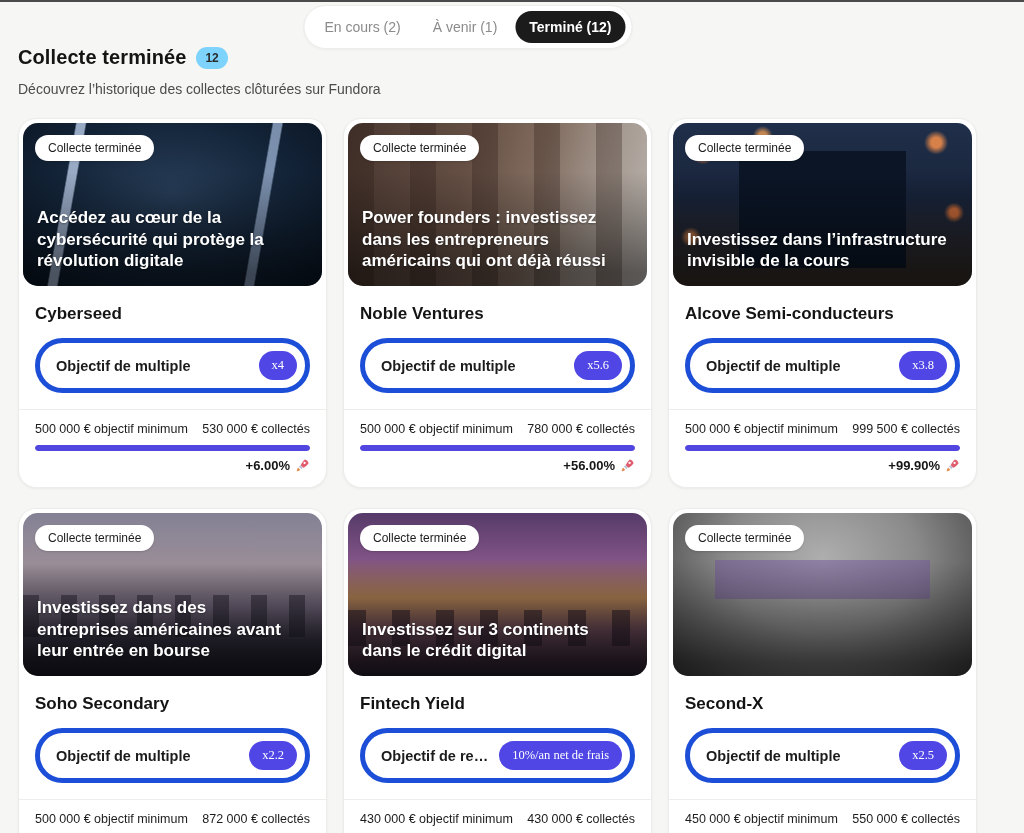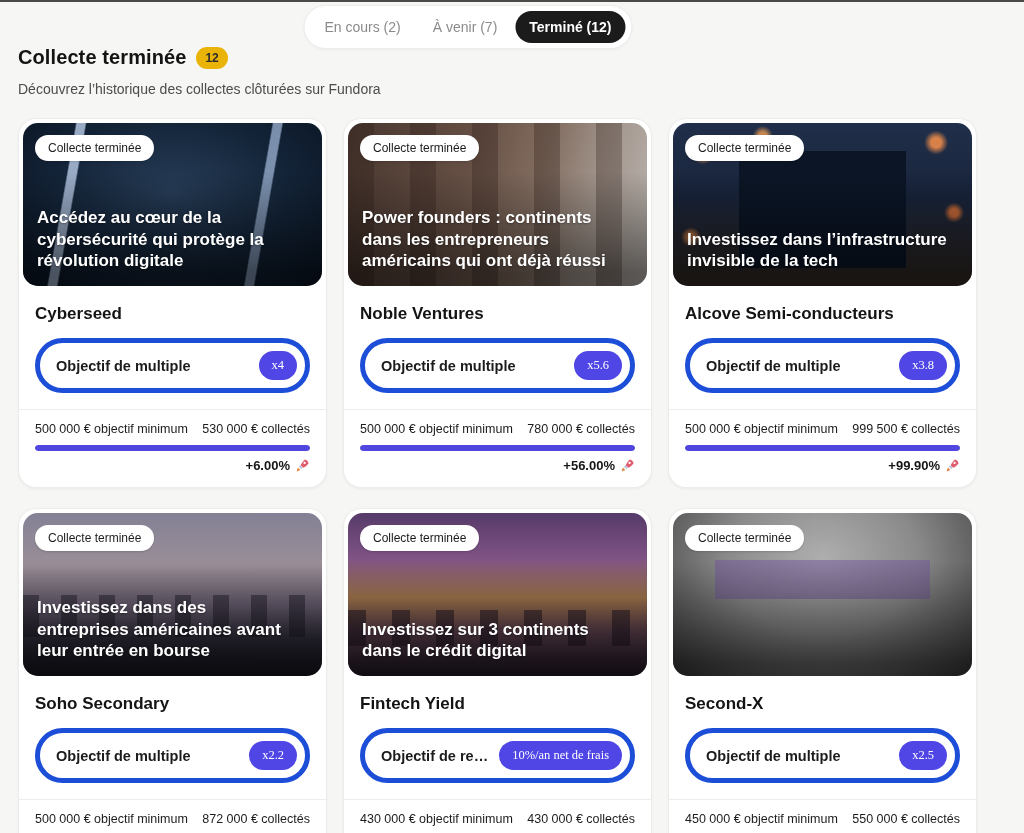--- a/index.html
+++ b/index.html
@@ -19,21 +19,21 @@
     display: flex; align-items: center; gap: 4px; padding: 5px 6px;
     box-shadow: 0 1px 3px rgba(0,0,0,.04);
   }
   .tab { font-size: 14px; color: #8b8b8b; padding: 8px 14px; border-radius: 999px; white-space: nowrap; cursor: pointer; }
   .tab.active { background: #1b1b1b; color: #ffffff; font-weight: 700; }
 
   
   .page-head { padding: 44px 18px 0 18px; }
   .title-row { display: flex; align-items: center; gap: 10px; }
   .page-title { font-size: 20px; font-weight: 700; letter-spacing: .1px; color: #141414; }
-  .count-badge { background: #eab308; color: #2b2b2b; font-size: 12px; font-weight: 700; border-radius: 999px; padding: 4px 9px; }
+  .count-badge { background: #7dd3fc; color: #2b2b2b; font-size: 12px; font-weight: 700; border-radius: 999px; padding: 4px 9px; }
   .page-sub { margin-top: 12px; font-size: 14px; color: #4c4c4c; }
 
   
   .grid {
     margin-top: 21px; padding-left: 18px;
     display: grid; grid-template-columns: repeat(3, 309px);
     gap: 20px 16px; align-items: start;
   }
 
   
@@ -107,21 +107,21 @@
   .gain-row { margin-top: 7px; display: flex; justify-content: flex-end; align-items: center; gap: 5px; }
   .gain { font-size: 13px; font-weight: 700; color: #161616; }
   .rocket { width: 15px; height: 15px; display: inline-block; }
   .footer-spacer { height: 14px; }
 </style>
 </head>
 <body>
 
 <div class="tabbar">
   <div class="tab">En cours (2)</div>
-  <div class="tab">À venir (7)</div>
+  <div class="tab">À venir (1)</div>
   <div class="tab active">Terminé (12)</div>
 </div>
 
 <div class="page-head">
   <div class="title-row">
     <span class="page-title">Collecte terminée</span>
     <span class="count-badge">12</span>
   </div>
   <div class="page-sub">Découvrez l’historique des collectes clôturées sur Fundora</div>
 </div>
@@ -162,21 +162,21 @@
           </svg>
       </div>
     </div>
   </div>
 
   <div class="card">
     <div class="card-media-wrap">
       <div class="card-media bg2">
         <div class="media-shade"></div>
         <div class="media-badge">Collecte terminée</div>
-        <div class="media-headline">Power founders : continents dans les entrepreneurs américains qui ont déjà réussi</div>
+        <div class="media-headline">Power founders : investissez dans les entrepreneurs américains qui ont déjà réussi</div>
       </div>
     </div>
     <div class="card-body">
       <div class="card-name">Noble Ventures</div>
       <div class="objective-pill">
         <span class="objective-label">Objectif de multiple</span>
         <span class="objective-badge">x5.6</span>
       </div>
     </div>
     <div class="card-divider"></div>
@@ -198,21 +198,21 @@
           </svg>
       </div>
     </div>
   </div>
 
   <div class="card">
     <div class="card-media-wrap">
       <div class="card-media bg3">
         <div class="media-shade"></div>
         <div class="media-badge">Collecte terminée</div>
-        <div class="media-headline">Investissez dans l’infrastructure invisible de la tech</div>
+        <div class="media-headline">Investissez dans l’infrastructure invisible de la cours</div>
       </div>
     </div>
     <div class="card-body">
       <div class="card-name">Alcove Semi-conducteurs</div>
       <div class="objective-pill">
         <span class="objective-label">Objectif de multiple</span>
         <span class="objective-badge">x3.8</span>
       </div>
     </div>
     <div class="card-divider"></div>

